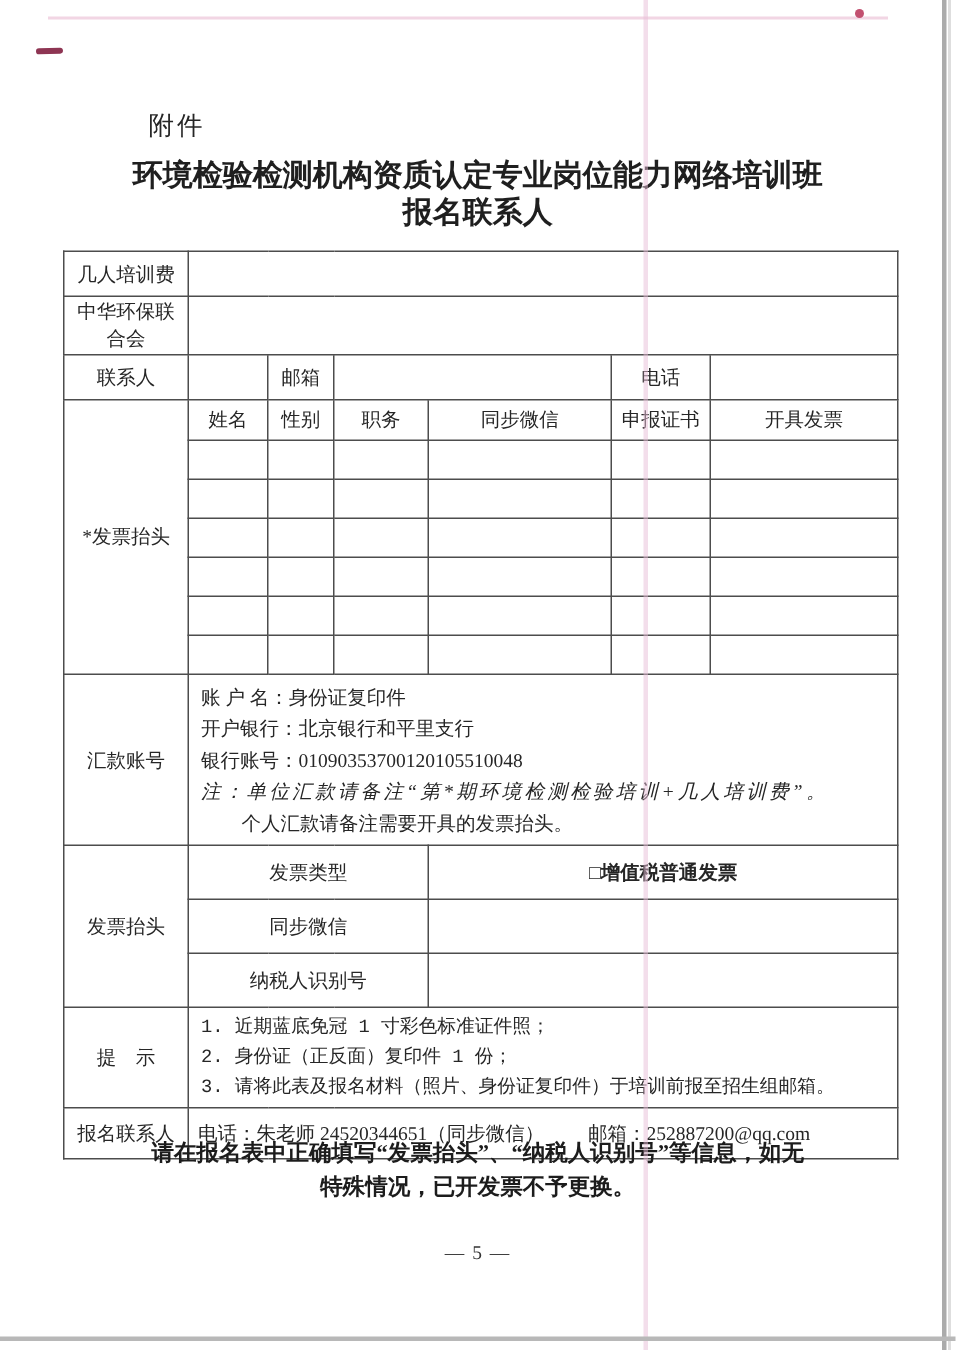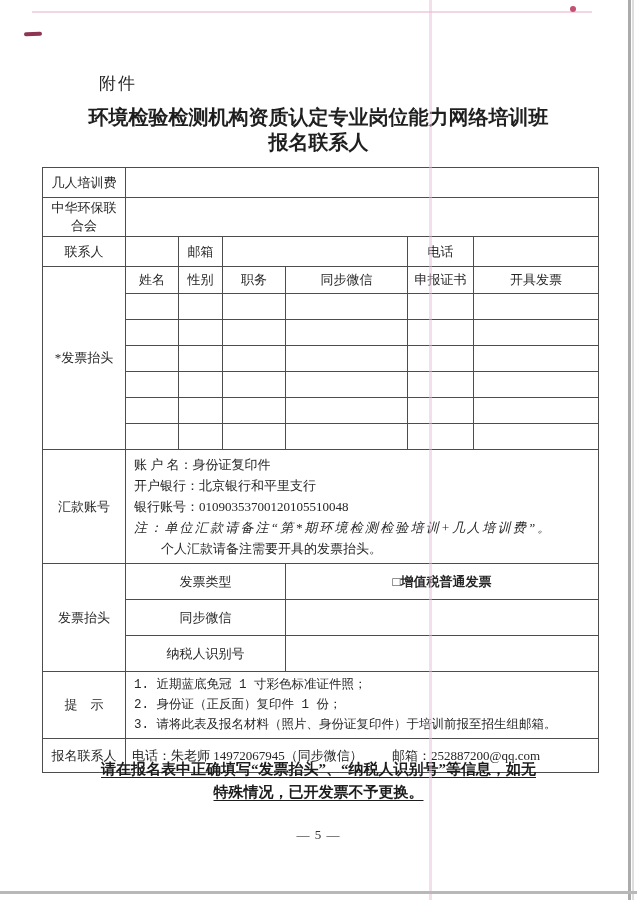--- a/index.html
+++ b/index.html
@@ -28,21 +28,21 @@
   td.center { text-align:center;font-weight:bold; }
   .remit-cell { height:108px; padding:4px 8px !important; }
   .remit-line { line-height:21px; white-space:nowrap; }
   .remit-note { letter-spacing:2.2px;font-style:italic; }
   .remit-note2 { padding-left:27px; }
   .tips-cell { height:65px; padding:3px 8px !important; font-size:12.5px !important; }
   .tips-line { line-height:20px; white-space:nowrap;font-family:Liberation Mono, monospace; }
   .contact-line span { margin-right:26px; }
   .footer-note { position:absolute; left:0; top:758px; width:637px; text-align:center;
                  font-weight:bold; font-size:15px; line-height:23px; color:#1c1c1c; }
-  .footer-note div { text-decoration:underline; text-underline-offset:3px; display:inline-block; width:100%; }
+  .footer-note div { text-underline-offset:3px; display:inline-block; width:100%; }
   .page-number { position:absolute; left:0; top:827px; width:637px; text-align:center;
                  font-size:13px; color:#333; letter-spacing:1px; }
 
   
   .artifact { position:absolute; pointer-events:none; z-index:6; }
   .scan-vline { left:429px; top:0; width:3px; height:900px; background:rgba(232,190,215,0.5); }
   .scan-hline { left:32px; top:11px; width:560px; height:2px; background:rgba(232,180,205,0.55); }
   .scan-dash { left:24px; top:32px; width:18px; height:4px; background:#8e3553; transform:rotate(-2deg); border-radius:2px; }
   .scan-dot { left:570px; top:6px; width:6px; height:6px; background:#c25070; border-radius:50%; }
   .edge-right { right:6px; top:0; width:3px; height:900px; background:#ababab; }
@@ -181,21 +181,21 @@
       <td colspan="6" class="tips-cell">
         <div class="tips-line">1. 近期蓝底免冠 1 寸彩色标准证件照；</div>
         <div class="tips-line">2. 身份证（正反面）复印件 1 份；</div>
         <div class="tips-line">3. 请将此表及报名材料（照片、身份证复印件）于培训前报至招生组邮箱。</div>
       </td>
     </tr>
 
     <tr class="rcontact">
       <td class="lbl">报名联系人</td>
       <td colspan="6" class="contact-line">
-        <span>电话：朱老师 14972067945（同步微信）</span>
+        <span>电话：朱老师 24520344651（同步微信）</span>
         <span>邮箱：252887200@qq.com</span>
       </td>
     </tr>
   </tbody>
     </table>
 
   <div class="footer-note">
     <div>请在报名表中正确填写“发票抬头”、“纳税人识别号”等信息，如无</div>
     <div>特殊情况，已开发票不予更换。</div>
   </div>

